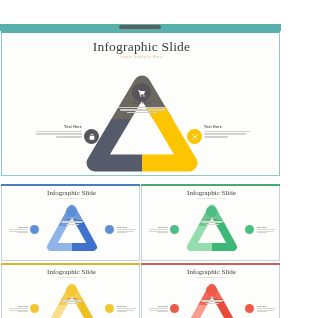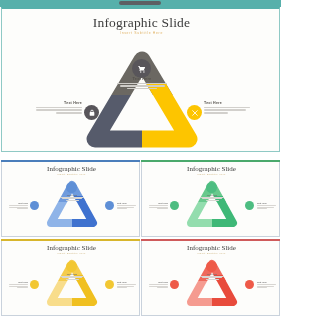--- a/index.html
+++ b/index.html
@@ -2,21 +2,21 @@
 <html><head>
 <meta charset="utf-8">
 <style>
   html,body{margin:0;padding:0;}
   body{
     width:281px;height:318px;
     background:#ffffff;
     font-family:"Liberation Sans", sans-serif;
     overflow:hidden;
   }
-  .page{position:relative;width:281px;height:270px;}
+  .page{position:relative;width:281px;height:270px;margin-top:24px;}
 
   
   .topstrip{
     position:absolute;left:0;top:0;width:281px;height:7px;
     background:#57b0ab;
   }
   .topstrip .tab{
     position:absolute;left:119px;top:1px;width:42px;height:4px;
     background:#5d5f63;border-radius:2px;
   }

